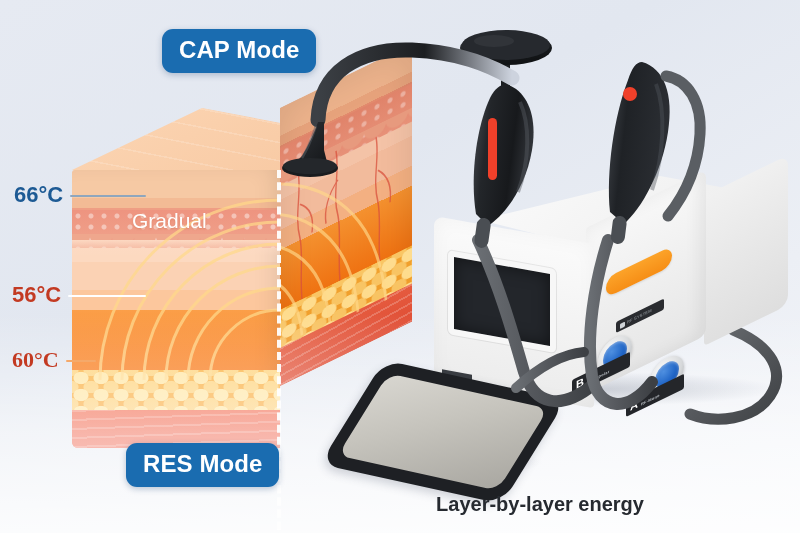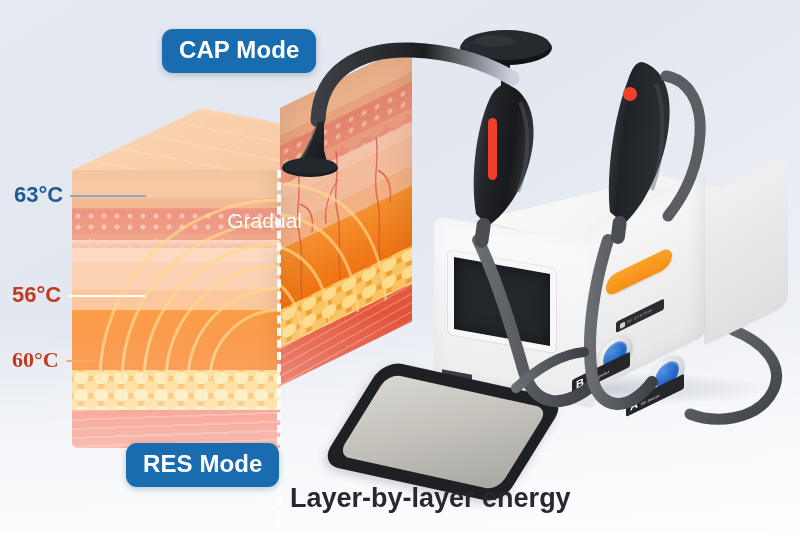--- a/index.html
+++ b/index.html
@@ -205,21 +205,21 @@
   #temp-45 .leader { width: 78px; background: #ffffff; }
   #temp-60 { left: 12px; top: 347px; color: #c33a22; font-family: Liberation Serif, serif; }
   #temp-60 .leader { width: 30px; background: #f5a96a; }
 
   
   #heat-caption {
     position: absolute;
     z-index: 36;
     left: 132px; top: 208px;
     width: 170px;
-    text-align: right;
+    text-align: left;
     color: #ffffff;
     font-size: 21px;
     line-height: 1.22;
     font-weight: normal;
     text-shadow: 0 1px 2px rgba(180,90,40,.30);
   }
 
   
   #applicator { position: absolute; left: 262px; top: 38px; width: 260px; height: 160px; z-index: 45; }
 
@@ -371,24 +371,24 @@
   #cables { position: absolute; left: 0; top: 0; width: 800px; height: 533px; z-index: 24; pointer-events: none; }
   #cables-back { position: absolute; left: 0; top: 0; width: 800px; height: 533px; z-index: 19; pointer-events: none; }
 
   
   #caption {
     position: absolute;
     left: 290px; bottom: 16px;
     width: 500px;
     z-index: 50;
     color: #262a30;
-    font-size: 27px;
+    font-size: 20px;
     font-weight: bold;
     line-height: 1.32;
-    text-align: left;
+    text-align: center;
   }
   #caption .l2 { display: block; }
 </style>
 </head>
 <body>
 
 <div id="stage">
 
   <svg id="cables-back" viewBox="0 0 800 533">
     <defs>
@@ -579,21 +579,21 @@
       <div class="pad-metal"></div>
     </div>
   </div>
 
   <div class="floor-shade"></div>
 
   <div class="mode-badge" id="cap-badge">CAP Mode</div>
   <div class="mode-badge" id="res-badge">RES Mode</div>
 
   <div class="temp" id="temp-38">
-    <span>63°C</span>
+    <span>66°C</span>
     <i class="leader"></i>
   </div>
   <div class="temp" id="temp-45">
     <span>56°C</span>
     <i class="leader"></i>
   </div>
   <div class="temp" id="temp-60">
     <span>60°C</span>
     <i class="leader"></i>
   </div>

